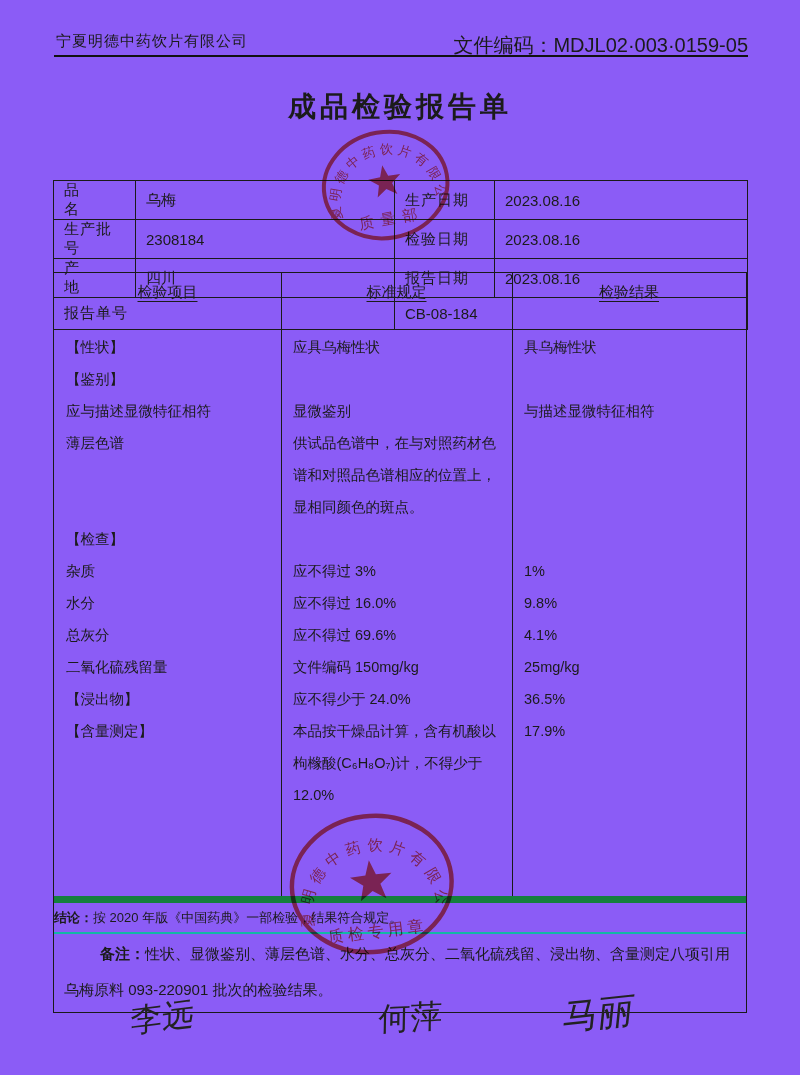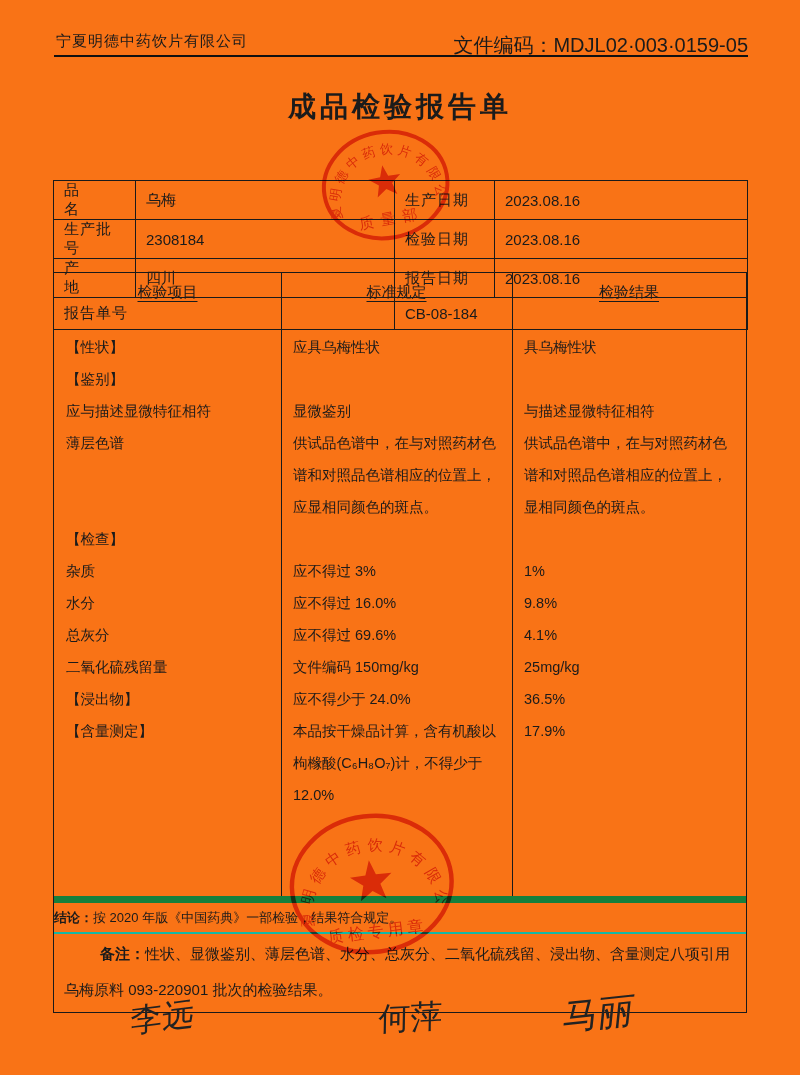--- a/index.html
+++ b/index.html
@@ -1,18 +1,18 @@
 <!DOCTYPE html>
 <html><head>
 <meta charset="utf-8">
 <style>
   * { margin:0; padding:0; box-sizing:border-box; }
   html,body { background:#e8e8e8; }
   .page {
-    position:relative; width:800px; height:1075px; background:#f97316;
+    position:relative; width:800px; height:1075px; background:#8b5cf6;
     font-family:"Liberation Sans","DejaVu Sans",sans-serif;
     color:#1b1b1b; overflow:hidden; margin:0 auto;
   }
   
   .hdr-company { position:absolute; left:56px; top:32px; font-size:15px; letter-spacing:1px; }
   .hdr-code    { position:absolute; right:52px; top:32px; font-size:20px; }
   .hdr-rule    { position:absolute; left:54px; right:52px; top:55px; height:2px; background:#111; }
   
   .title { position:absolute; left:0; right:0; top:88px; text-align:center;
            font-size:28px; font-weight:bold; letter-spacing:4px; }
@@ -115,21 +115,20 @@
         <div></div>
         <div></div>
       </div>
       <div class="mrow r32">
         <div>应与描述显微特征相符</div>
         <div>显微鉴别</div>
         <div>与描述显微特征相符</div>
       </div>
       <div class="mrow para r96">
         <div>薄层色谱</div>
-        <div>供试品色谱中，在与对照药材色谱和对照品色谱相应的位置上，应显相同颜色的斑点。</div>
         <div>供试品色谱中，在与对照药材色谱和对照品色谱相应的位置上，显相同颜色的斑点。</div>
       </div>
       <div class="mrow r32">
         <div>【检查】</div>
         <div></div>
         <div></div>
       </div>
       <div class="mrow r32">
         <div>杂质</div>
         <div>应不得过 3%</div>

